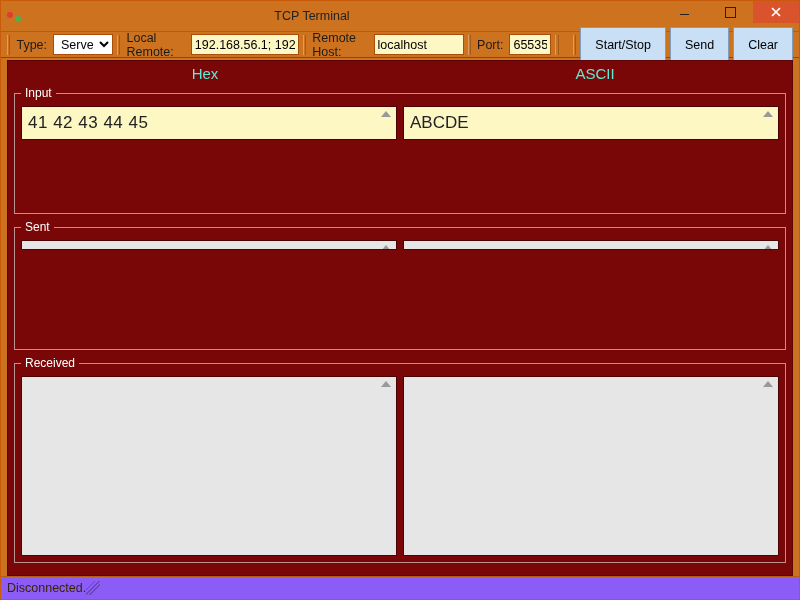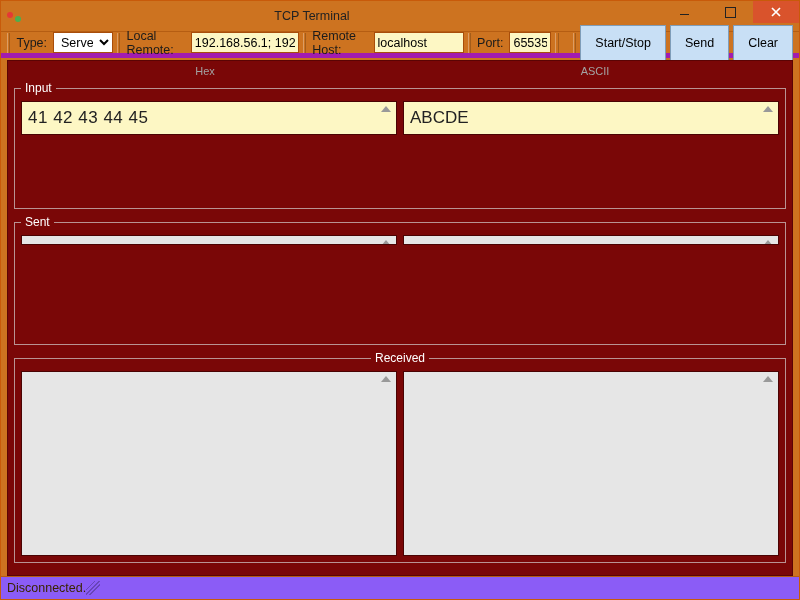--- a/index.html
+++ b/index.html
@@ -45,21 +45,21 @@
   }
   .win-btn.min::before { content:""; width:9px; height:1.5px; background:#222; display:block; margin-top:5px;}
   .win-btn.max::before { content:""; width:9px; height:9px; border:1.5px solid #222; display:block;}
   .win-btn.close { background:#d9532c; color:#fff;}
   .win-btn.close svg { stroke:#fff; }
 
   
   .toolbar {
     background:#cd7320;
     border-top:1px solid #b55d12;
-    border-bottom:5px solid #a21caf;
+    border-bottom:1px solid #a21caf;
     display:flex;
     align-items:center;
     gap:4px;
     padding:2px 6px;
     height:27px;
     font-size:12.5px;
   }
   .tb-sep {
     width:4px; height:20px;
     border-left:1px solid rgba(255,255,255,.3);
@@ -90,22 +90,22 @@
     flex:1;
     background:#7a0707;
     margin:2px 6px 0 6px;
     border:1px solid #5a0404;
     padding:2px 2px 6px 2px;
     display:flex;
     flex-direction:column;
   }
   .col-headers {
     display:flex;
-    color:#a3a3a3;
-    font-size:11px;
+    color:#5eead4;
+    font-size:15px;
     padding:2px 0 4px 0;
   }
   .col-headers > div { flex:1; text-align:center; }
 
   fieldset.group {
     border:1px solid #b99393;
     margin:0 4px 6px 4px;
     padding:6px 6px 4px 6px;
     color:#fff;
     position:relative;
@@ -138,21 +138,21 @@
     content:"";
     width:0;height:0;
     border-left:5px solid transparent;
     border-right:5px solid transparent;
     border-bottom:6px solid #999;
     margin:2px auto 0 auto;
   }
 
   .grp-input { height:128px; }
   .grp-sent  { height:130px; }
-  .grp-received { flex:1;text-align:center; }
+  .grp-received { flex:1; }
   .grp-received .pair, .grp-sent .pair, .grp-input .pair { height:calc(100% - 2px); }
   .grp-received .textbox, .grp-sent .textbox, .grp-input .textbox { height:100%; }
 
   
   .statusbar {
     height:23px;
     background:#8b5cf6;
     border-top:1px solid #b55d12;
     display:flex;
     align-items:center;

